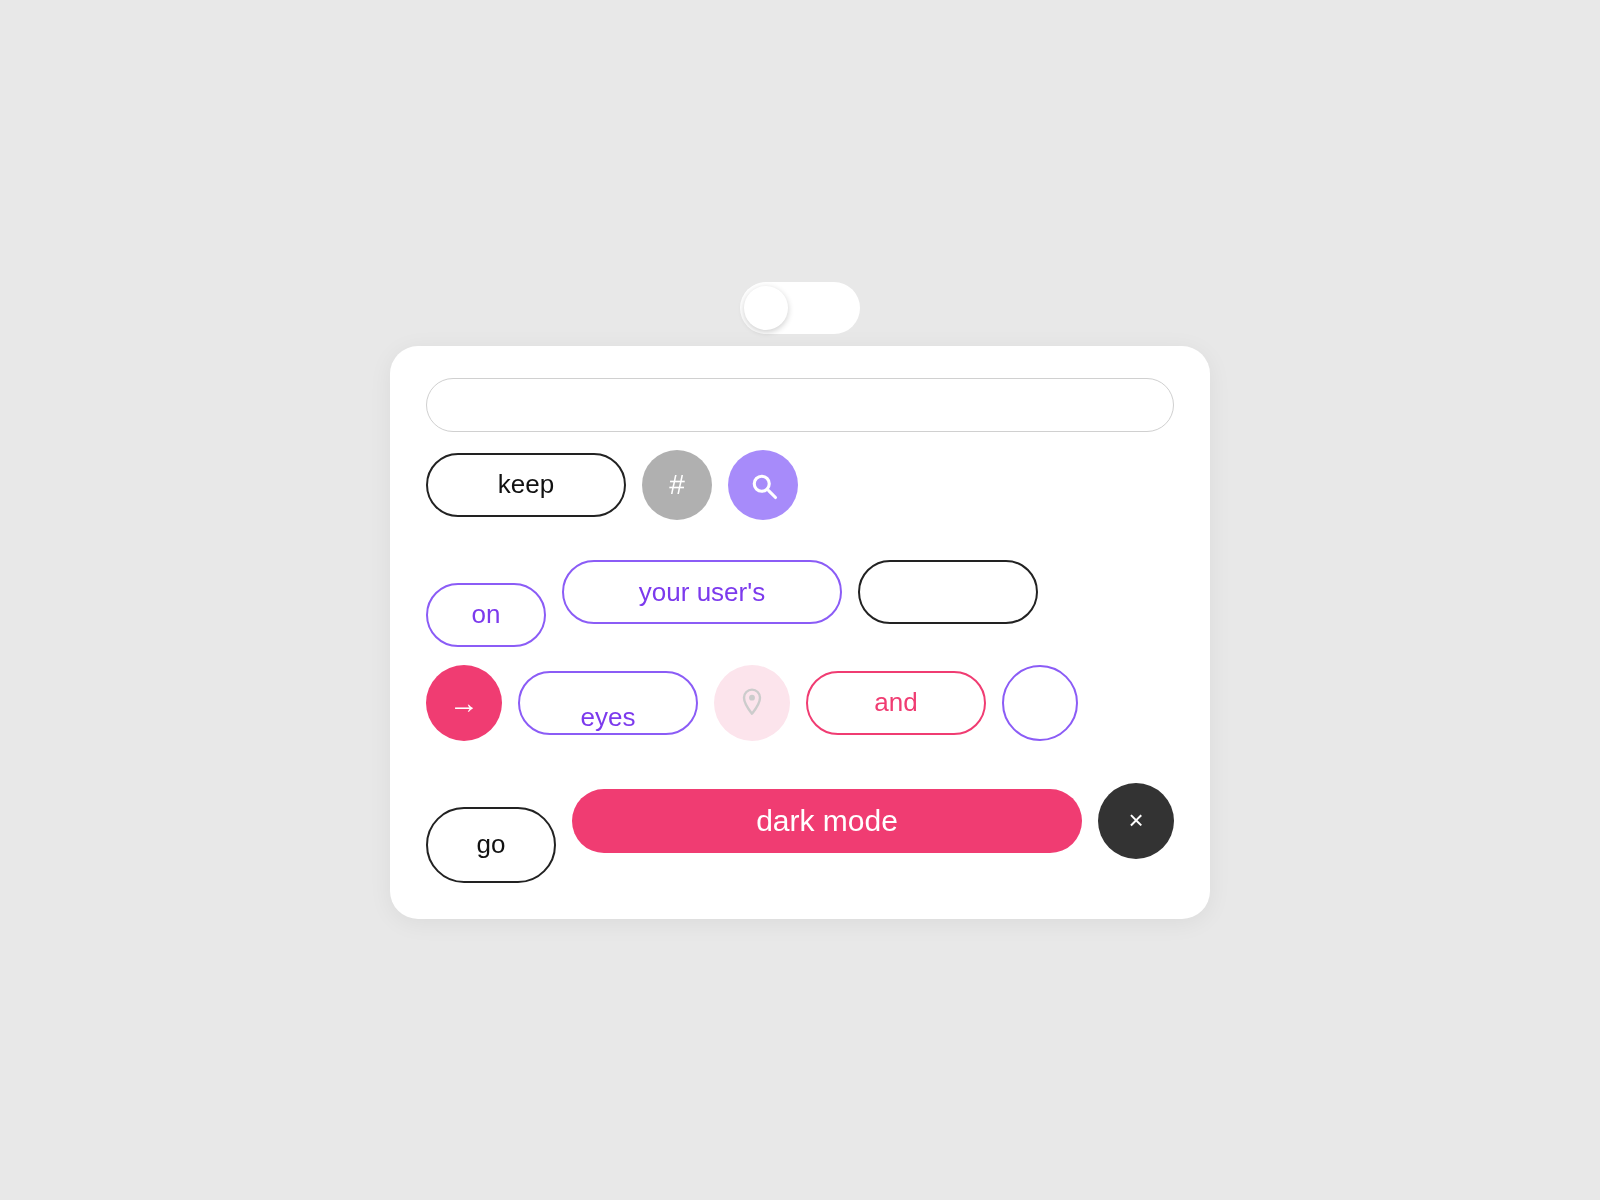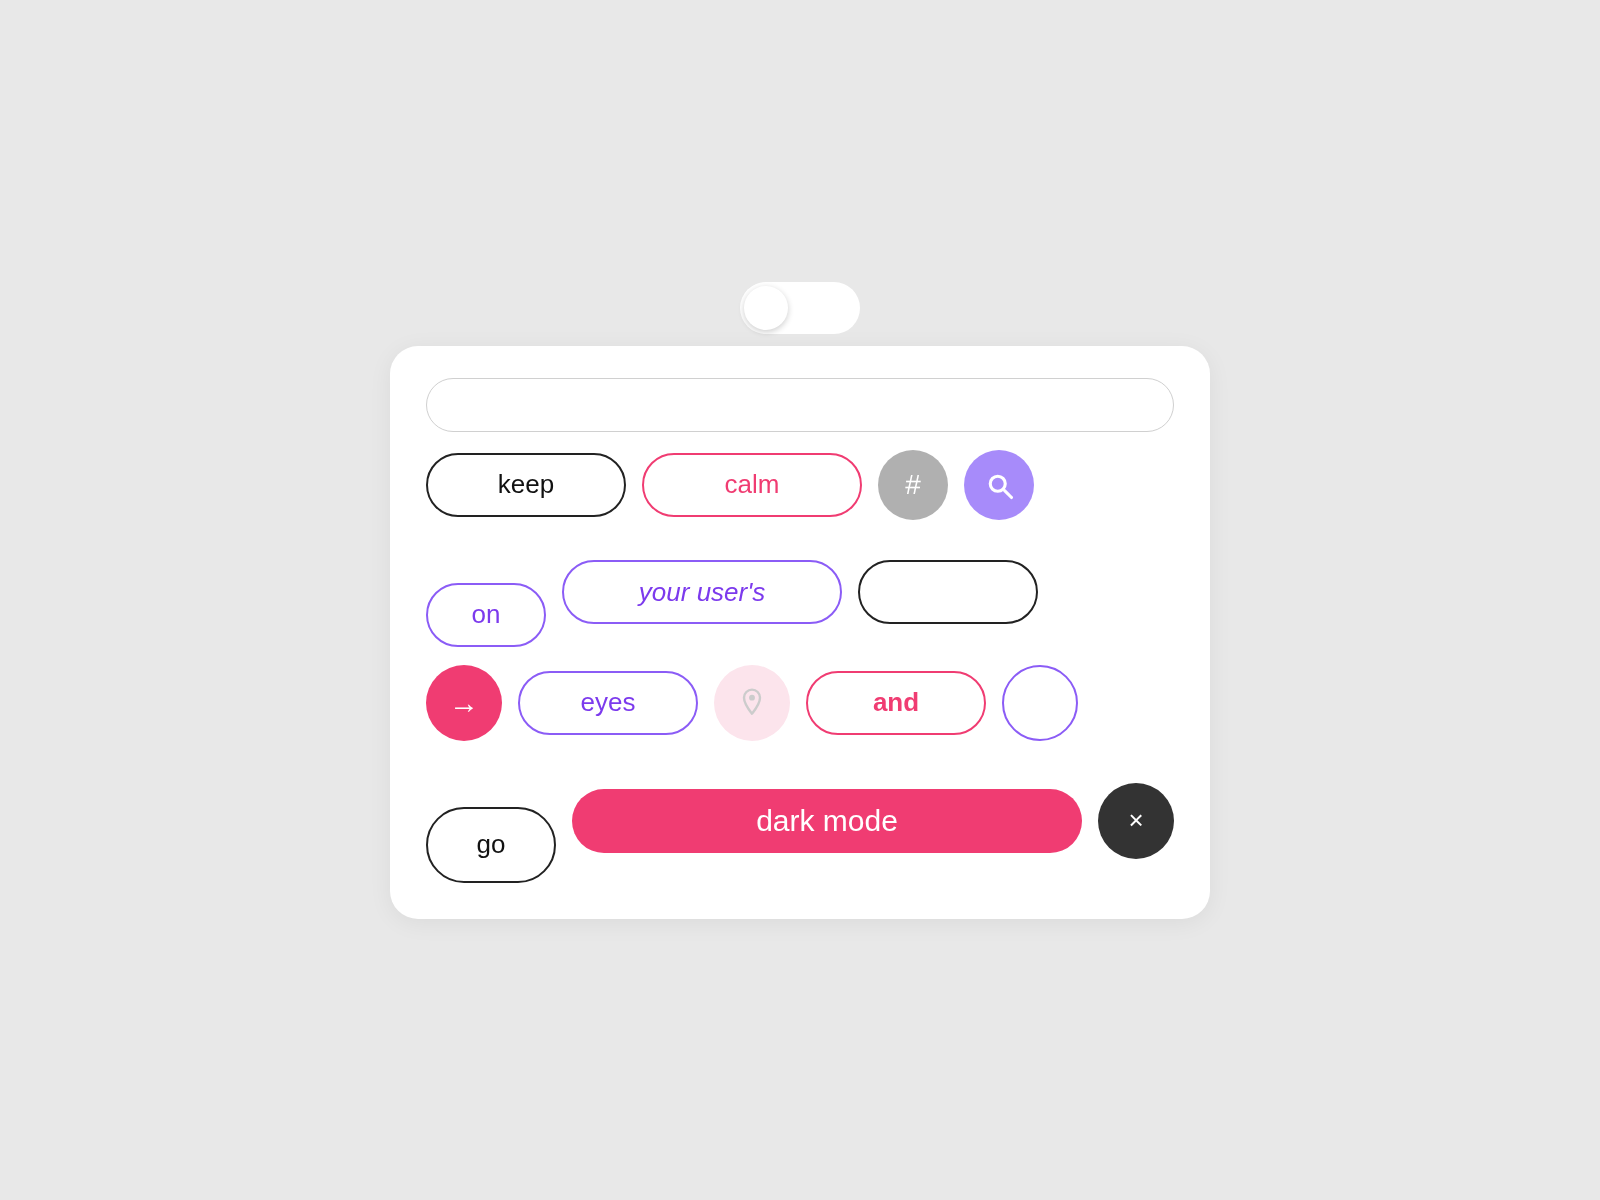--- a/index.html
+++ b/index.html
@@ -183,24 +183,24 @@
       border: none;
     }
 
     
     .row1 { }
 
     
     .btn-keep { min-width: 200px; }
     .btn-calm { min-width: 220px; }
     .btn-on { min-width: 120px; margin-top: 45px; }
-    .btn-your-users { min-width: 280px; font-style: italic; }
+    .btn-your-users { min-width: 280px; }
     .btn-empty-outline { min-width: 160px; }
-    .btn-eyes { min-width: 180px; }
-    .btn-and { min-width: 180px; font-weight: bold; }
+    .btn-eyes { min-width: 180px; align-items: flex-end; }
+    .btn-and { min-width: 180px; }
     .btn-go { min-width: 130px; margin-top: 48px; }
 
     
     .arrow-right {
       font-size: 30px;
       font-weight: 300;
     }
 
     
     .pin-icon {
@@ -239,23 +239,20 @@
 
   <div class="card">
 
     <div class="search-row">
       <input type="text" class="search-input" placeholder="" style="">
     </div>
 
     <div class="btn-row row1">
       <button class="btn-pill btn-outline-dark btn-keep">
         <span>keep</span>
-      </button>
-      <button class="btn-pill btn-outline-pink btn-calm">
-        <span>calm</span>
       </button>
       <button class="btn-circle btn-circle-gray">
         <span class="hash-symbol">#</span>
       </button>
       <button class="btn-circle btn-circle-purple">
         <svg class="search-icon-svg" viewBox="0 0 24 24" fill="none" stroke="white" stroke-width="2.5" stroke-linecap="round" stroke-linejoin="round">
           <circle cx="11" cy="11" r="6"></circle>
           <line x1="16.5" y1="16.5" x2="22" y2="22"></line>
         </svg>
       </button>

